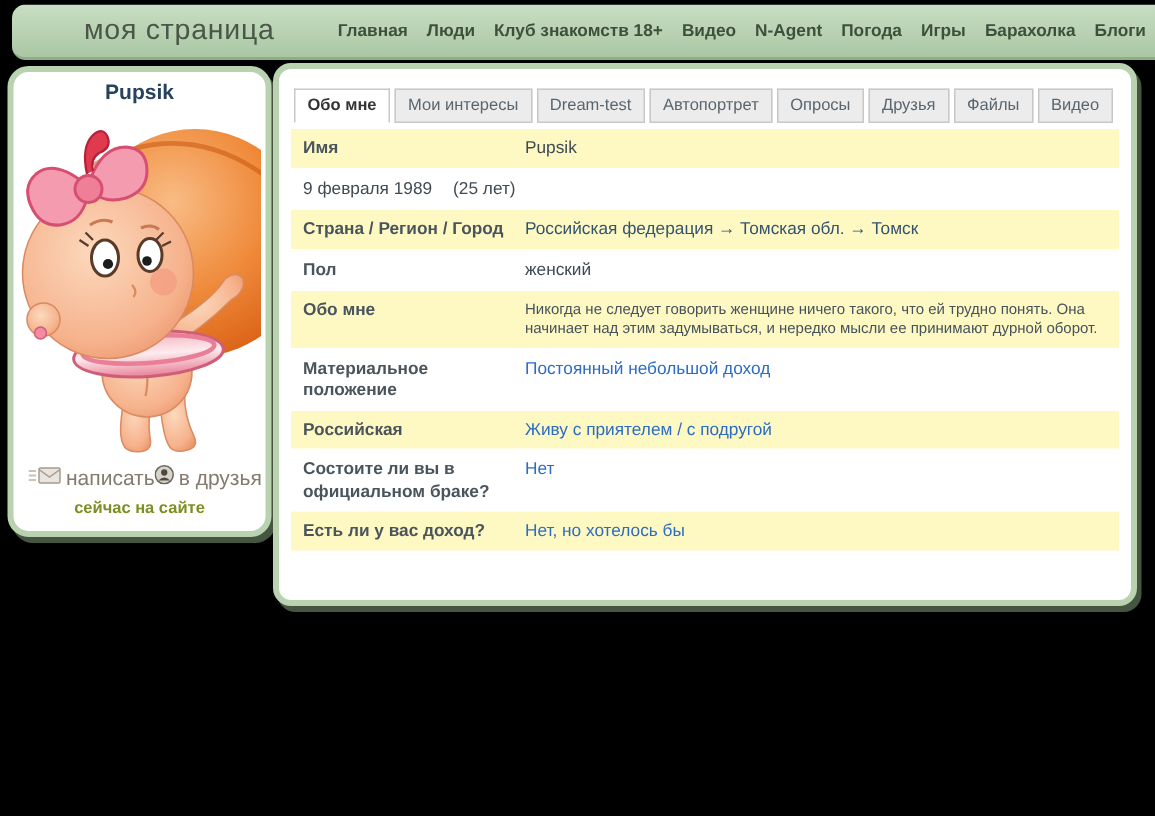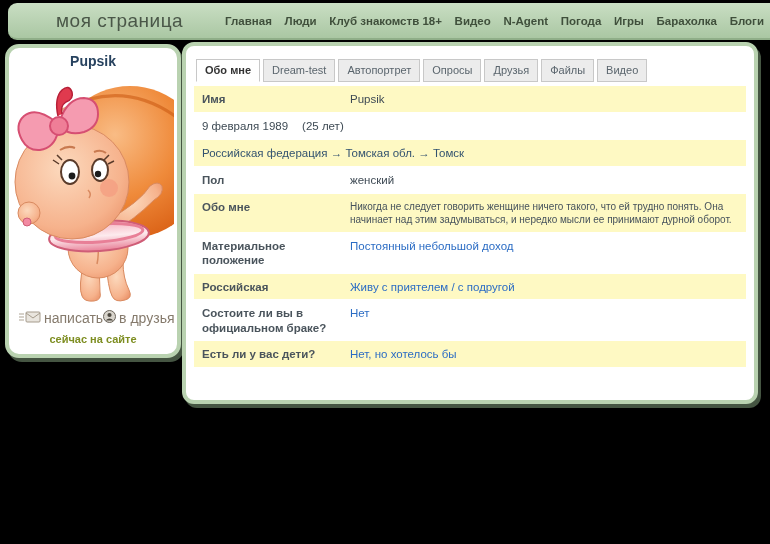--- a/index.html
+++ b/index.html
@@ -194,36 +194,38 @@
       <span>в друзья</span>
     </div>
   </div>
 
   <div class="online-status">сейчас на сайте</div>
 </div>
 
 <div class="main-panel">
   <div class="tabbar">
       <div class="tab active">Обо мне</div>
+      <div class="tab">Мои интересы</div>
       <div class="tab">Dream-test</div>
       <div class="tab">Автопортрет</div>
       <div class="tab">Опросы</div>
       <div class="tab">Друзья</div>
       <div class="tab">Файлы</div>
       <div class="tab">Видео</div>
     </div>
   <div class="profile-table">
       <div class="prow stripe">
         <div class="plabel">Имя</div>
         <div class="pvalue"><span>Pupsik</span></div>
       </div>
       <div class="prow">
         <div class="pvalue"><span>9 февраля 1989</span><span class="age">(25 лет)</span></div>
       </div>
       <div class="prow stripe">
+        <div class="plabel">Страна / Регион / Город</div>
         <div class="pvalue"><span class="navy">Российская федерация → Томская обл. → Томск</span></div>
       </div>
       <div class="prow">
         <div class="plabel">Пол</div>
         <div class="pvalue"><span>женский</span></div>
       </div>
       <div class="prow stripe">
         <div class="plabel">Обо мне</div>
         <div class="pvalue">
           <span class="small">Никогда не следует говорить женщине ничего такого, что ей трудно понять. Она начинает над этим задумываться, и нередко мысли ее принимают дурной оборот.</span>
@@ -235,17 +237,17 @@
       </div>
       <div class="prow stripe">
         <div class="plabel">Российская</div>
         <div class="pvalue"><span class="link">Живу с приятелем / с подругой</span></div>
       </div>
       <div class="prow">
         <div class="plabel">Состоите ли вы в официальном браке?</div>
         <div class="pvalue"><span class="link">Нет</span></div>
       </div>
       <div class="prow stripe">
-        <div class="plabel">Есть ли у вас дети?</div>
+        <div class="plabel">Есть ли у вас доход?</div>
         <div class="pvalue"><span class="link">Нет, но хотелось бы</span></div>
       </div>
     </div>
 </div>
 
 </body></html>

